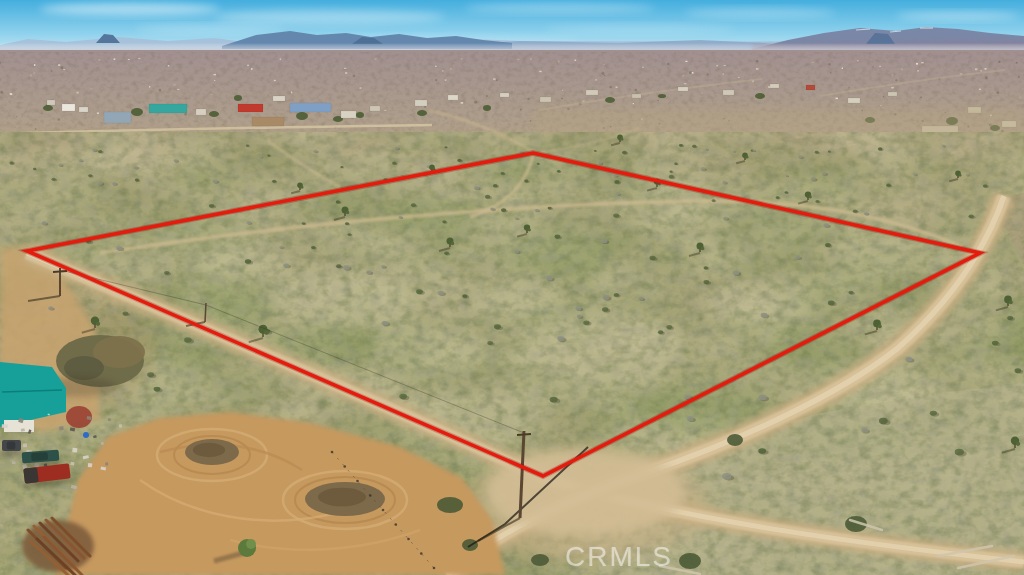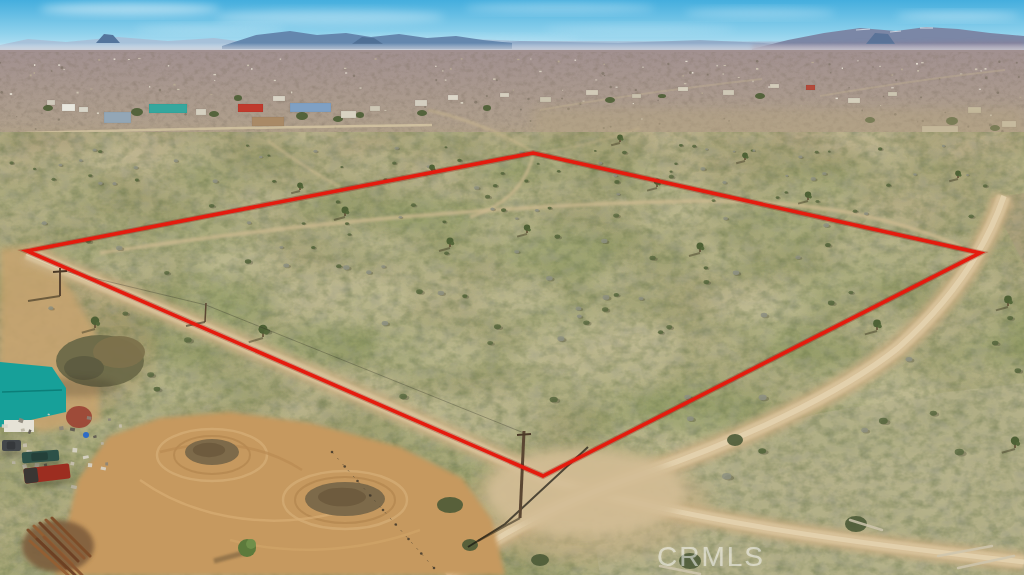--- a/index.html
+++ b/index.html
@@ -1,16 +1,16 @@
 <!DOCTYPE html>
 <html><head>
 <meta charset="utf-8">
 <style>
   html,body{margin:0;padding:0;width:1024px;height:575px;overflow:hidden;background:#000;}
-  figure{margin:0;position:absolute;inset:0;width:1024px;height:575px;text-align:right;}
+  figure{margin:0;position:absolute;inset:0;width:1024px;height:575px;}
   svg{position:absolute;left:0;top:0;display:block;}
   .watermark{
     position:absolute;left:565px;top:541px;width:200px;
     font-family:"Liberation Sans", sans-serif;
     font-size:28px;font-weight:400;letter-spacing:2px;
     color:#ffffff;opacity:0.52;pointer-events:none;
     text-shadow:0 0 2px rgba(255,255,255,.25);
   }
 </style>
 </head>

